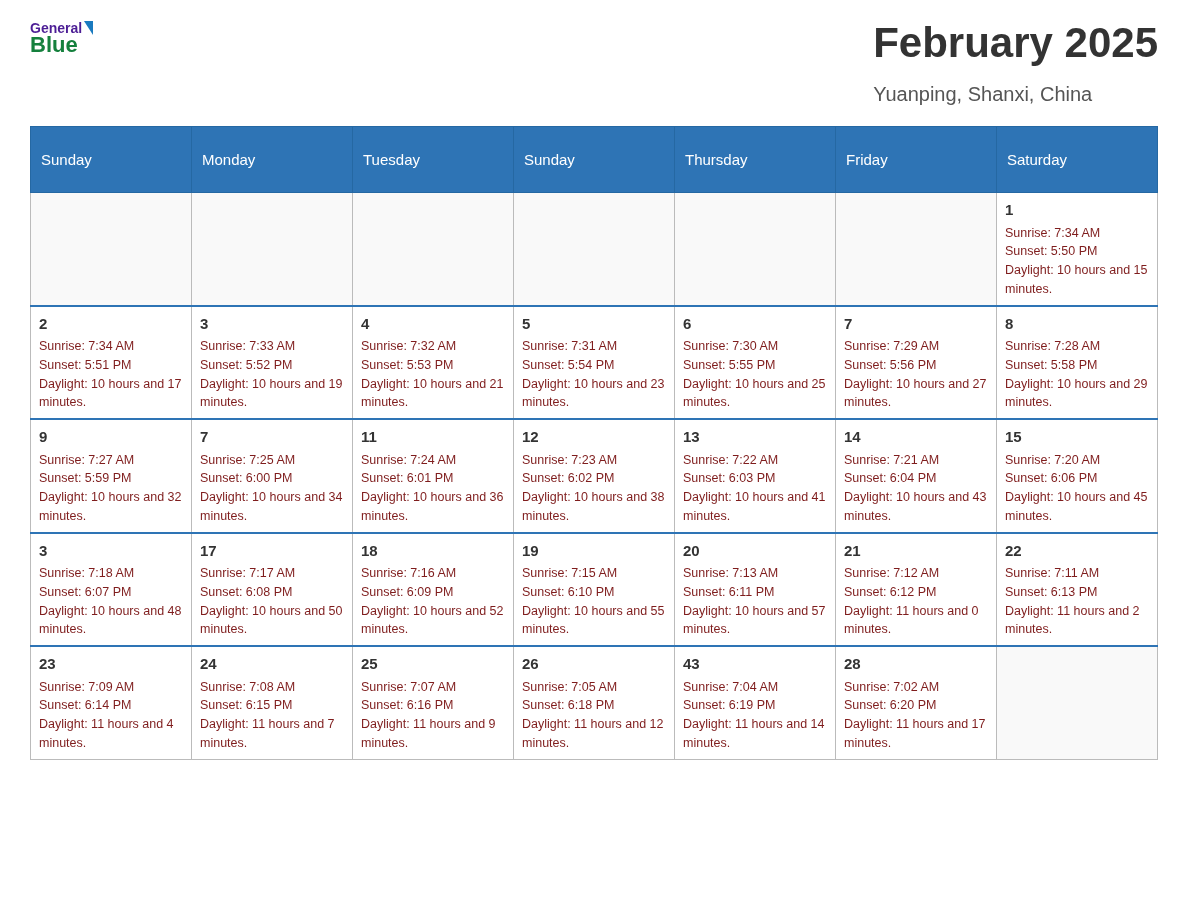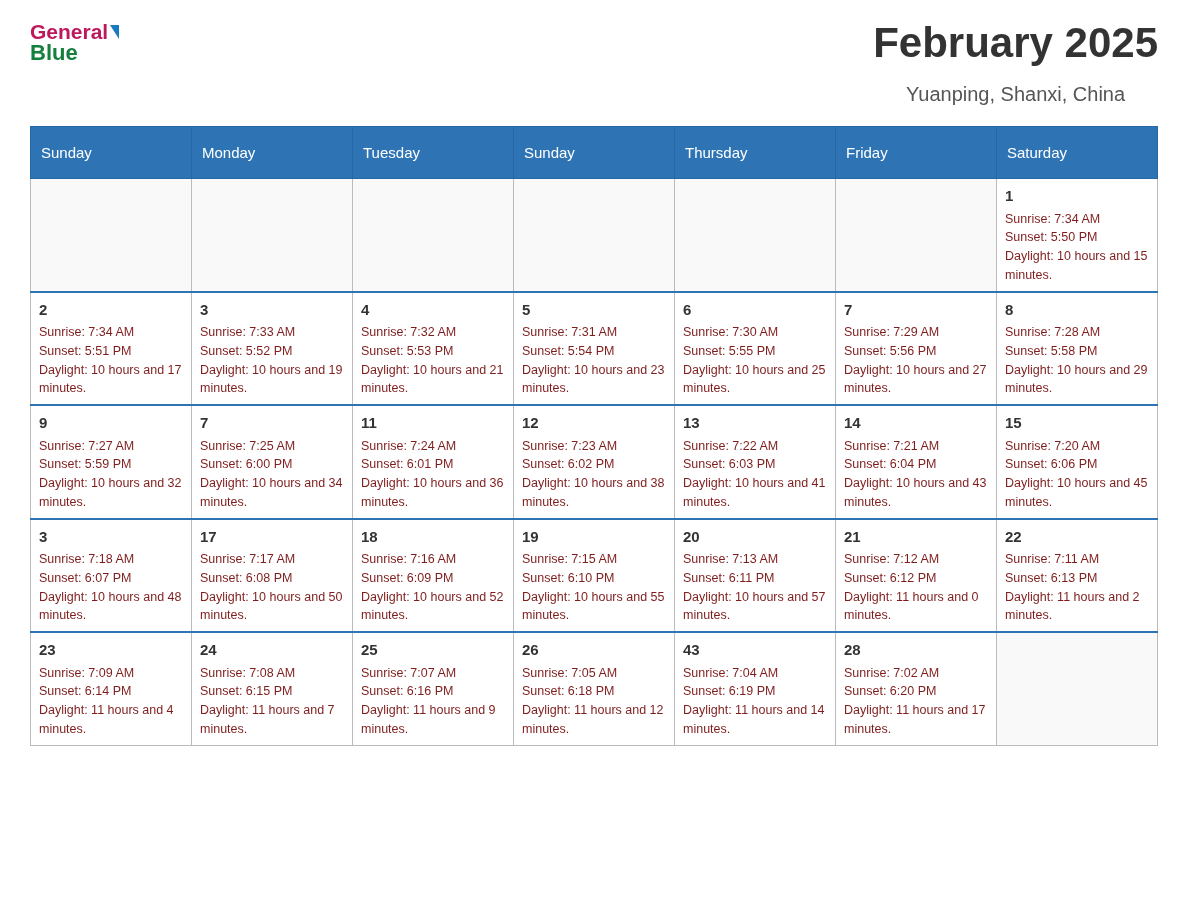--- a/index.html
+++ b/index.html
@@ -14,41 +14,41 @@
       justify-content: space-between;
       align-items: flex-start;
       margin-bottom: 20px;
     }
     .logo {
       display: flex;
       flex-direction: column;
       align-items: flex-start;
     }
     .logo-text-general {
-      font-size: 21px;
-      font-weight: bold;
-      color: #be185d;
+      font-size: 14px;
+      font-weight: bold;
+      color: #4c1d95;
     }
     .logo-text-blue {
       font-size: 22px;
       font-weight: bold;
       color: #15803d;
       margin-top: -4px;
     }
     .logo-triangle {
       display: inline-block;
       width: 0;
       height: 0;
       border-left: 9px solid transparent;
       border-top: 14px solid #1a7abf;
       margin-left: 2px;
       vertical-align: middle;
     }
     .title-block {
-      text-align: center;
+      text-align: left;
     }
     .title-block h1 {
       font-size: 42px;
       font-weight: bold;
       color: #333;
       line-height: 1.1;
     }
     .title-block h2 {
       font-size: 20px;
       font-weight: normal;
@@ -56,21 +56,21 @@
       margin-top: 17px;
     }
     .calendar {
       width: 100%;
       border-collapse: collapse;
       border: 1px solid #999;
     }
     .calendar th {
       background-color: #2e74b5;
       color: #fff;
-      padding: 17px 10px;
+      padding: 24px 10px;
       font-size: 15px;
       font-weight: normal;
       text-align: left;
       border: 1px solid #2568a3;
     }
     .calendar td {
       vertical-align: top;
       padding: 6px 8px;
       border: 1px solid #bbb;
       width: 14.28%;

